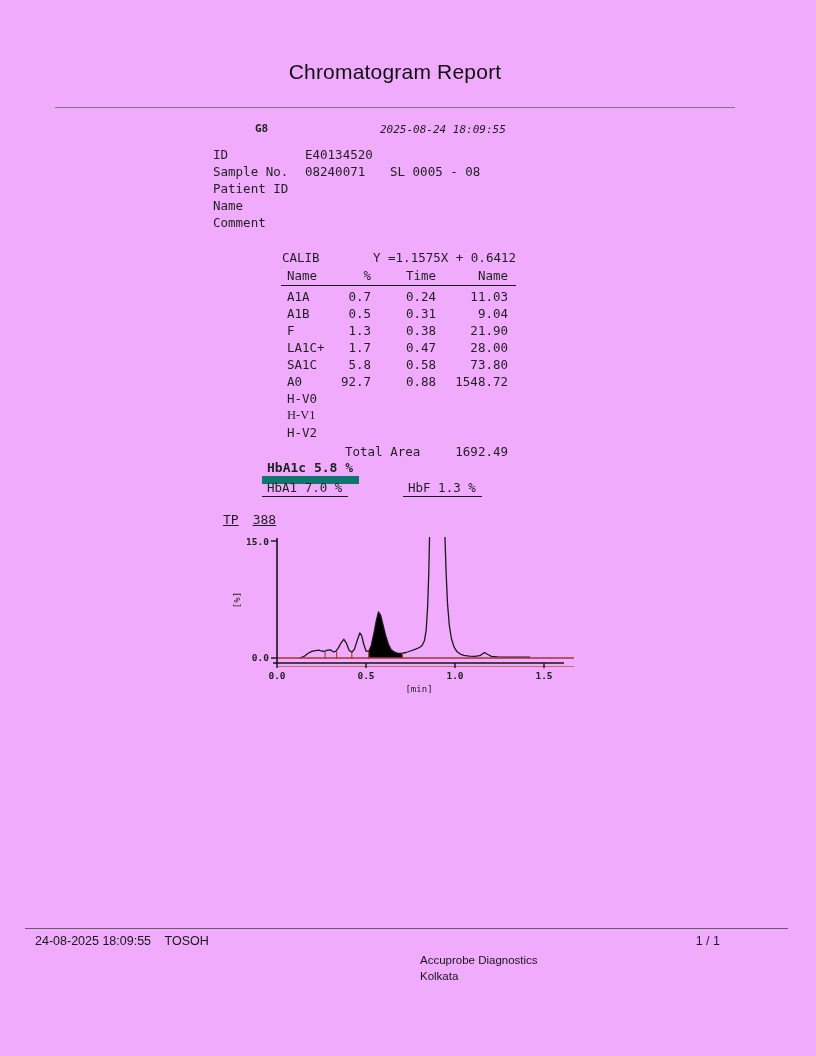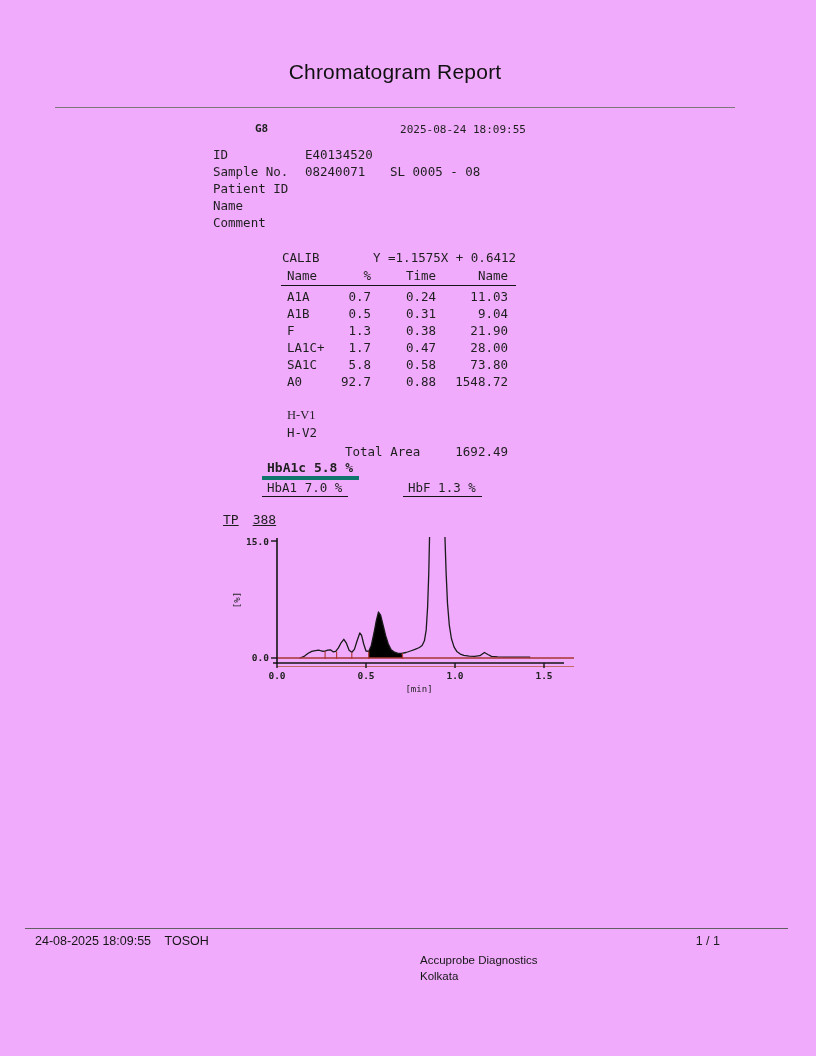--- a/index.html
+++ b/index.html
@@ -15,36 +15,36 @@
   .g8{font-weight:bold;}
   .hdr-row{position:absolute;left:0;width:816px;height:17px;}
   .hdr-label{position:absolute;left:213px;}
   .hdr-value{position:absolute;left:305px;}
   .hdr-extra{position:absolute;left:390px;}
   .cal-name{position:absolute;left:287px;}
   .cal-pct{position:absolute;left:300px;width:71px;text-align:right;}
   .cal-time{position:absolute;left:368px;width:68px;text-align:right;}
   .cal-area{position:absolute;left:438px;width:70px;text-align:right;}
   .cal-row{position:absolute;left:0;width:816px;height:17px;}
-  .result-main{font-size:13px;font-weight:bold;border-bottom:4px solid #0f766e;padding:0 6px 1px 5px;}
+  .result-main{font-size:13px;font-weight:bold;border-bottom:8px solid #0f766e;padding:0 6px 1px 5px;}
   .result-sub{font-size:12.5px;border-bottom:1.5px solid #141414;padding:0 6px 1px 5px;}
   .tp{font-size:13px;}
   .tp .val{margin-left:14px;}
   svg text{font-family:"DejaVu Sans Mono", monospace;fill:#222;}
 </style>
 </head>
 <body>
 
 <div class="page">
 
   <div class="abs title sans">Chromatogram Report</div>
   <div class="abs rule" style="left:55px;top:107px;width:680px;"></div>
 
   <div class="abs small g8" style="left:211px;top:122px;margin-left:44px;">G8</div>
-  <div class="abs small" style="left:380px;top:123px;width:166px;text-align:center;">2025-08-24 18:09:55</div>
+  <div class="abs small" style="left:380px;top:123px;width:166px;text-align:left;font-style:italic;">2025-08-24 18:09:55</div>
 
   <div class="abs body-txt" style="left:0;top:147px;width:816px;height:90px;">
     <div class="hdr-row" style="top:0;">
       <span class="hdr-label">ID</span>
       <span class="hdr-value">E40134520</span>
     </div>
     <div class="hdr-row" style="top:17px;">
       <span class="hdr-label">Sample No.</span>
       <span class="hdr-value">08240071</span>
       <span class="hdr-extra">SL 0005 - 08</span>
@@ -100,20 +100,26 @@
         <span class="cal-name">SA1C</span>
         <span class="cal-pct">5.8</span>
         <span class="cal-time">0.58</span>
         <span class="cal-area">73.80</span>
       </div>
       <div class="cal-row" style="top: 85px;">
         <span class="cal-name">A0</span>
         <span class="cal-pct">92.7</span>
         <span class="cal-time">0.88</span>
         <span class="cal-area">1548.72</span>
+      </div>
+      <div class="cal-row" style="top: 102px;">
+        <span class="cal-name">H-V0</span>
+        <span class="cal-pct"></span>
+        <span class="cal-time"></span>
+        <span class="cal-area"></span>
       </div>
       <div class="cal-row" style="top: 119px; font-family: Liberation Serif, serif;">
         <span class="cal-name">H-V1</span>
         <span class="cal-pct"></span>
         <span class="cal-time"></span>
         <span class="cal-area"></span>
       </div>
       <div class="cal-row" style="top: 136px;">
         <span class="cal-name">H-V2</span>
         <span class="cal-pct"></span>

